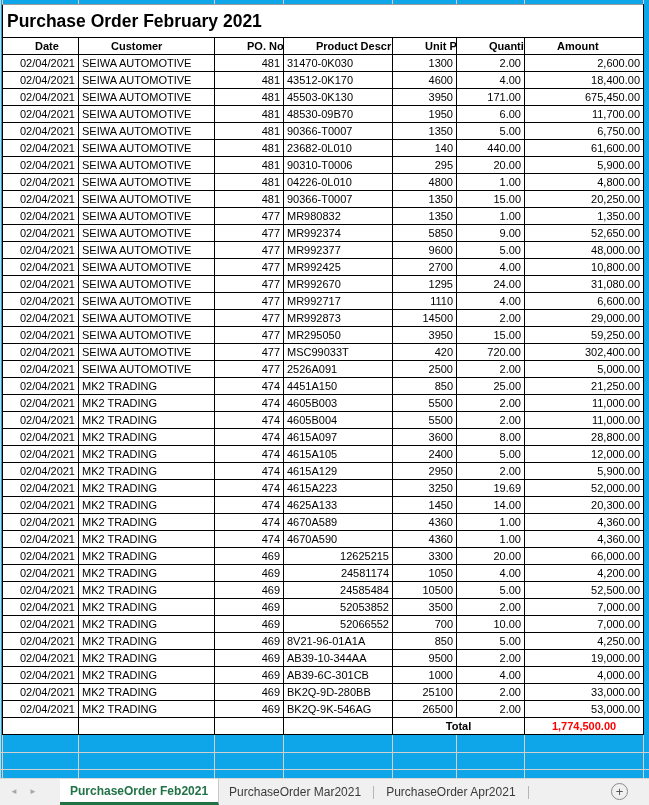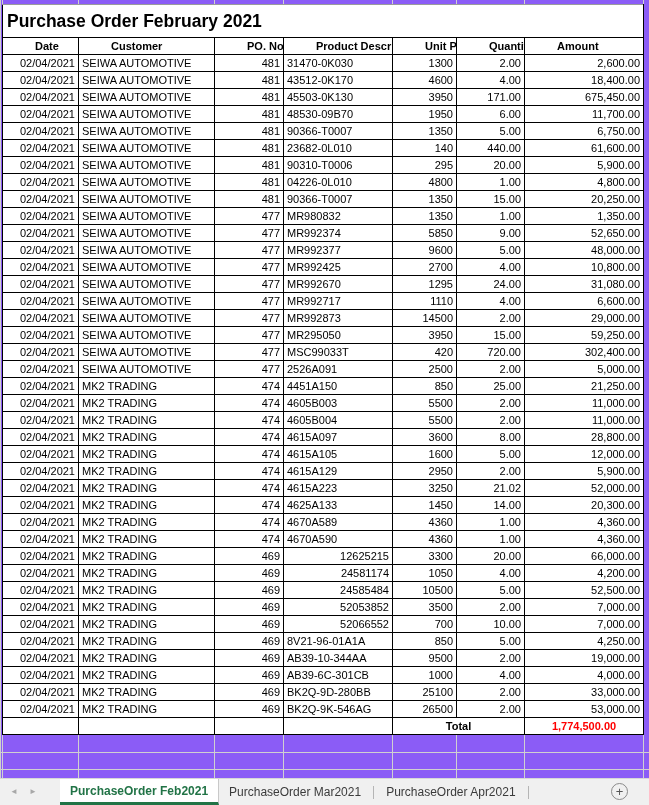--- a/index.html
+++ b/index.html
@@ -1,16 +1,16 @@
 <!DOCTYPE html>
 <html><head>
 <meta charset="utf-8">
 <style>
   html,body{margin:0;padding:0;background:#fff;}
-  .screen{position:relative;width:649px;height:805px;background:#8b5cf6;overflow:hidden;
+  .screen{position:relative;width:649px;height:805px;background:#0ea5e9;overflow:hidden;
           font-family:"Liberation Sans",sans-serif;color:#000;}
   .gl{position:absolute;background:#d0d0d0;}
   .sheet-table{position:absolute;left:2px;top:4px;width:641px;border-collapse:collapse;
                table-layout:fixed;background:#fff;}
   .sheet-table td{border:1px solid #000;font-size:11px;height:16px;line-height:15px;
                   padding:0 3px;white-space:nowrap;overflow:hidden;}
   .title-row td{height:32px;font-size:17.5px;font-weight:bold;vertical-align:middle;
                 padding-left:4px;border-top:1px solid #9b9b9b;}
   .header-row td{font-weight:bold;text-align:left;padding-left:32px;}
   td.r{text-align:right;}
@@ -286,40 +286,40 @@
           <td class="l">4615A097</td>
           <td class="r">3600</td>
           <td class="r">8.00</td>
           <td class="r">28,800.00</td>
         </tr>
         <tr>
           <td class="r">02/04/2021</td>
           <td class="l">MK2 TRADING</td>
           <td class="r">474</td>
           <td class="l">4615A105</td>
-          <td class="r">1600</td>
+          <td class="r">2400</td>
           <td class="r">5.00</td>
           <td class="r">12,000.00</td>
         </tr>
         <tr>
           <td class="r">02/04/2021</td>
           <td class="l">MK2 TRADING</td>
           <td class="r">474</td>
           <td class="l">4615A129</td>
           <td class="r">2950</td>
           <td class="r">2.00</td>
           <td class="r">5,900.00</td>
         </tr>
         <tr>
           <td class="r">02/04/2021</td>
           <td class="l">MK2 TRADING</td>
           <td class="r">474</td>
           <td class="l">4615A223</td>
           <td class="r">3250</td>
-          <td class="r">21.02</td>
+          <td class="r">19.69</td>
           <td class="r">52,000.00</td>
         </tr>
         <tr>
           <td class="r">02/04/2021</td>
           <td class="l">MK2 TRADING</td>
           <td class="r">474</td>
           <td class="l">4625A133</td>
           <td class="r">1450</td>
           <td class="r">14.00</td>
           <td class="r">20,300.00</td>

